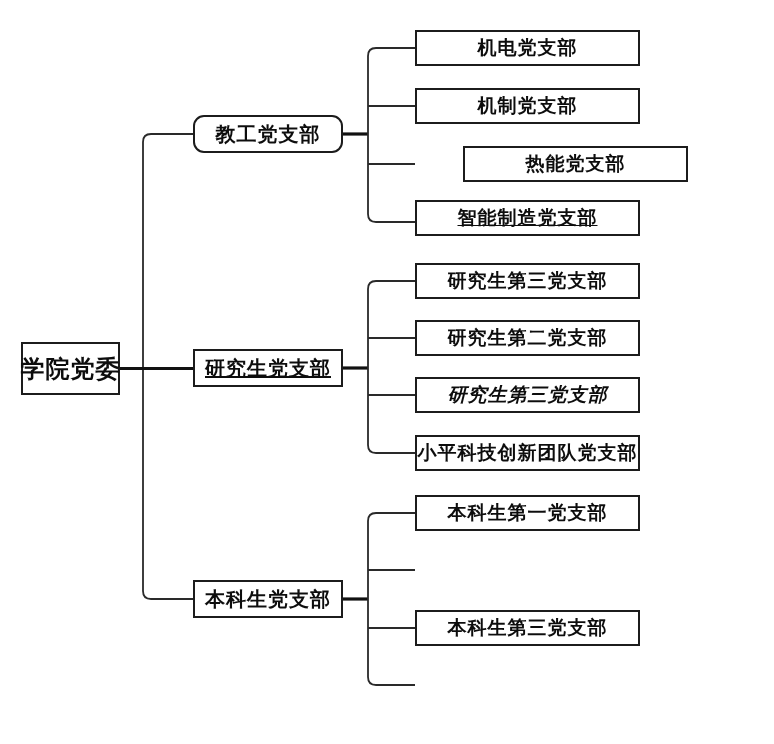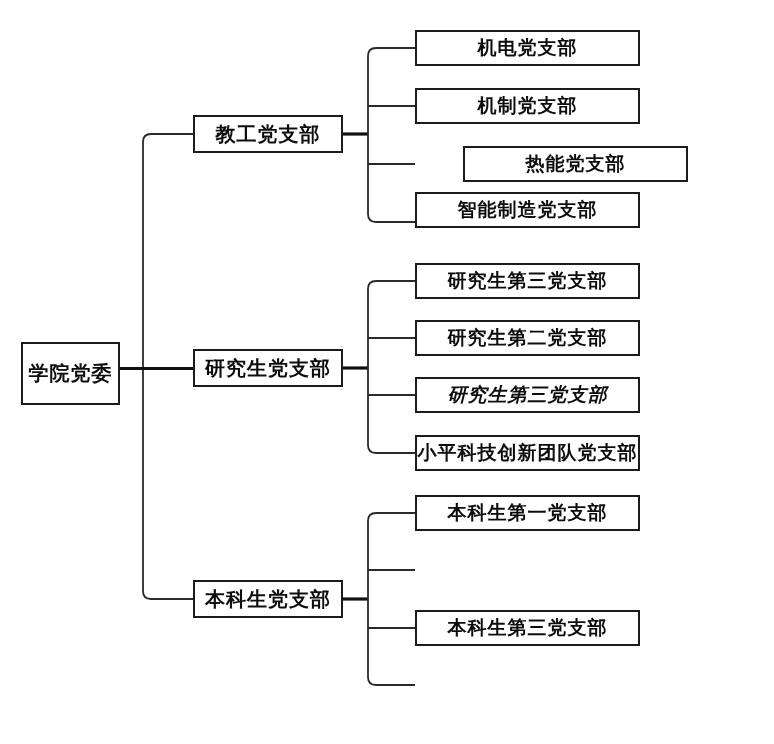--- a/index.html
+++ b/index.html
@@ -24,41 +24,41 @@
     box-sizing: border-box;
     background: #ffffff;
     border: 2px solid #1c1c1c;
     color: #0d0d0d;
     font-weight: 700;
     letter-spacing: 1px;
     white-space: nowrap;
   }
   .root {
     left: 21px; top: 342px;
-    width: 99px; height: 63px;
-    font-size: 20px;
+    width: 99px; height: 53px;
+    font-size: 24px;
   }
   .mid {
     left: 193px;
     width: 150px; height: 38px;
     font-size: 20px;
   }
-  .mid-1 { top: 115px; }
-  .mid-2 { top: 349px; }
+  .mid-1 { top: 115px; border-radius: 11px; }
+  .mid-2 { top: 349px; text-decoration: underline; }
   .mid-3 { top: 580px; }
   .leaf {
     left: 415px;
     width: 225px; height: 36px;
     font-size: 19px;
     text-align: right;
   }
   .leaf-1-1 { top: 30px; }
   .leaf-1-2 { top: 88px; }
   .leaf-1-3 { top: 146px; margin-left: 48px; }
-  .leaf-1-4 { top: 192px; }
+  .leaf-1-4 { top: 200px; text-decoration: underline; }
   .leaf-2-1 { top: 263px; }
   .leaf-2-2 { top: 320px; }
   .leaf-2-3 { top: 377px; font-style: italic; }
   .leaf-2-4 { top: 435px; }
   .leaf-3-1 { top: 495px; }
   .leaf-3-2 { top: 552px; }
   .leaf-3-3 { top: 610px; }
   .leaf-3-4 { top: 667px; }
 </style>
 </head>

